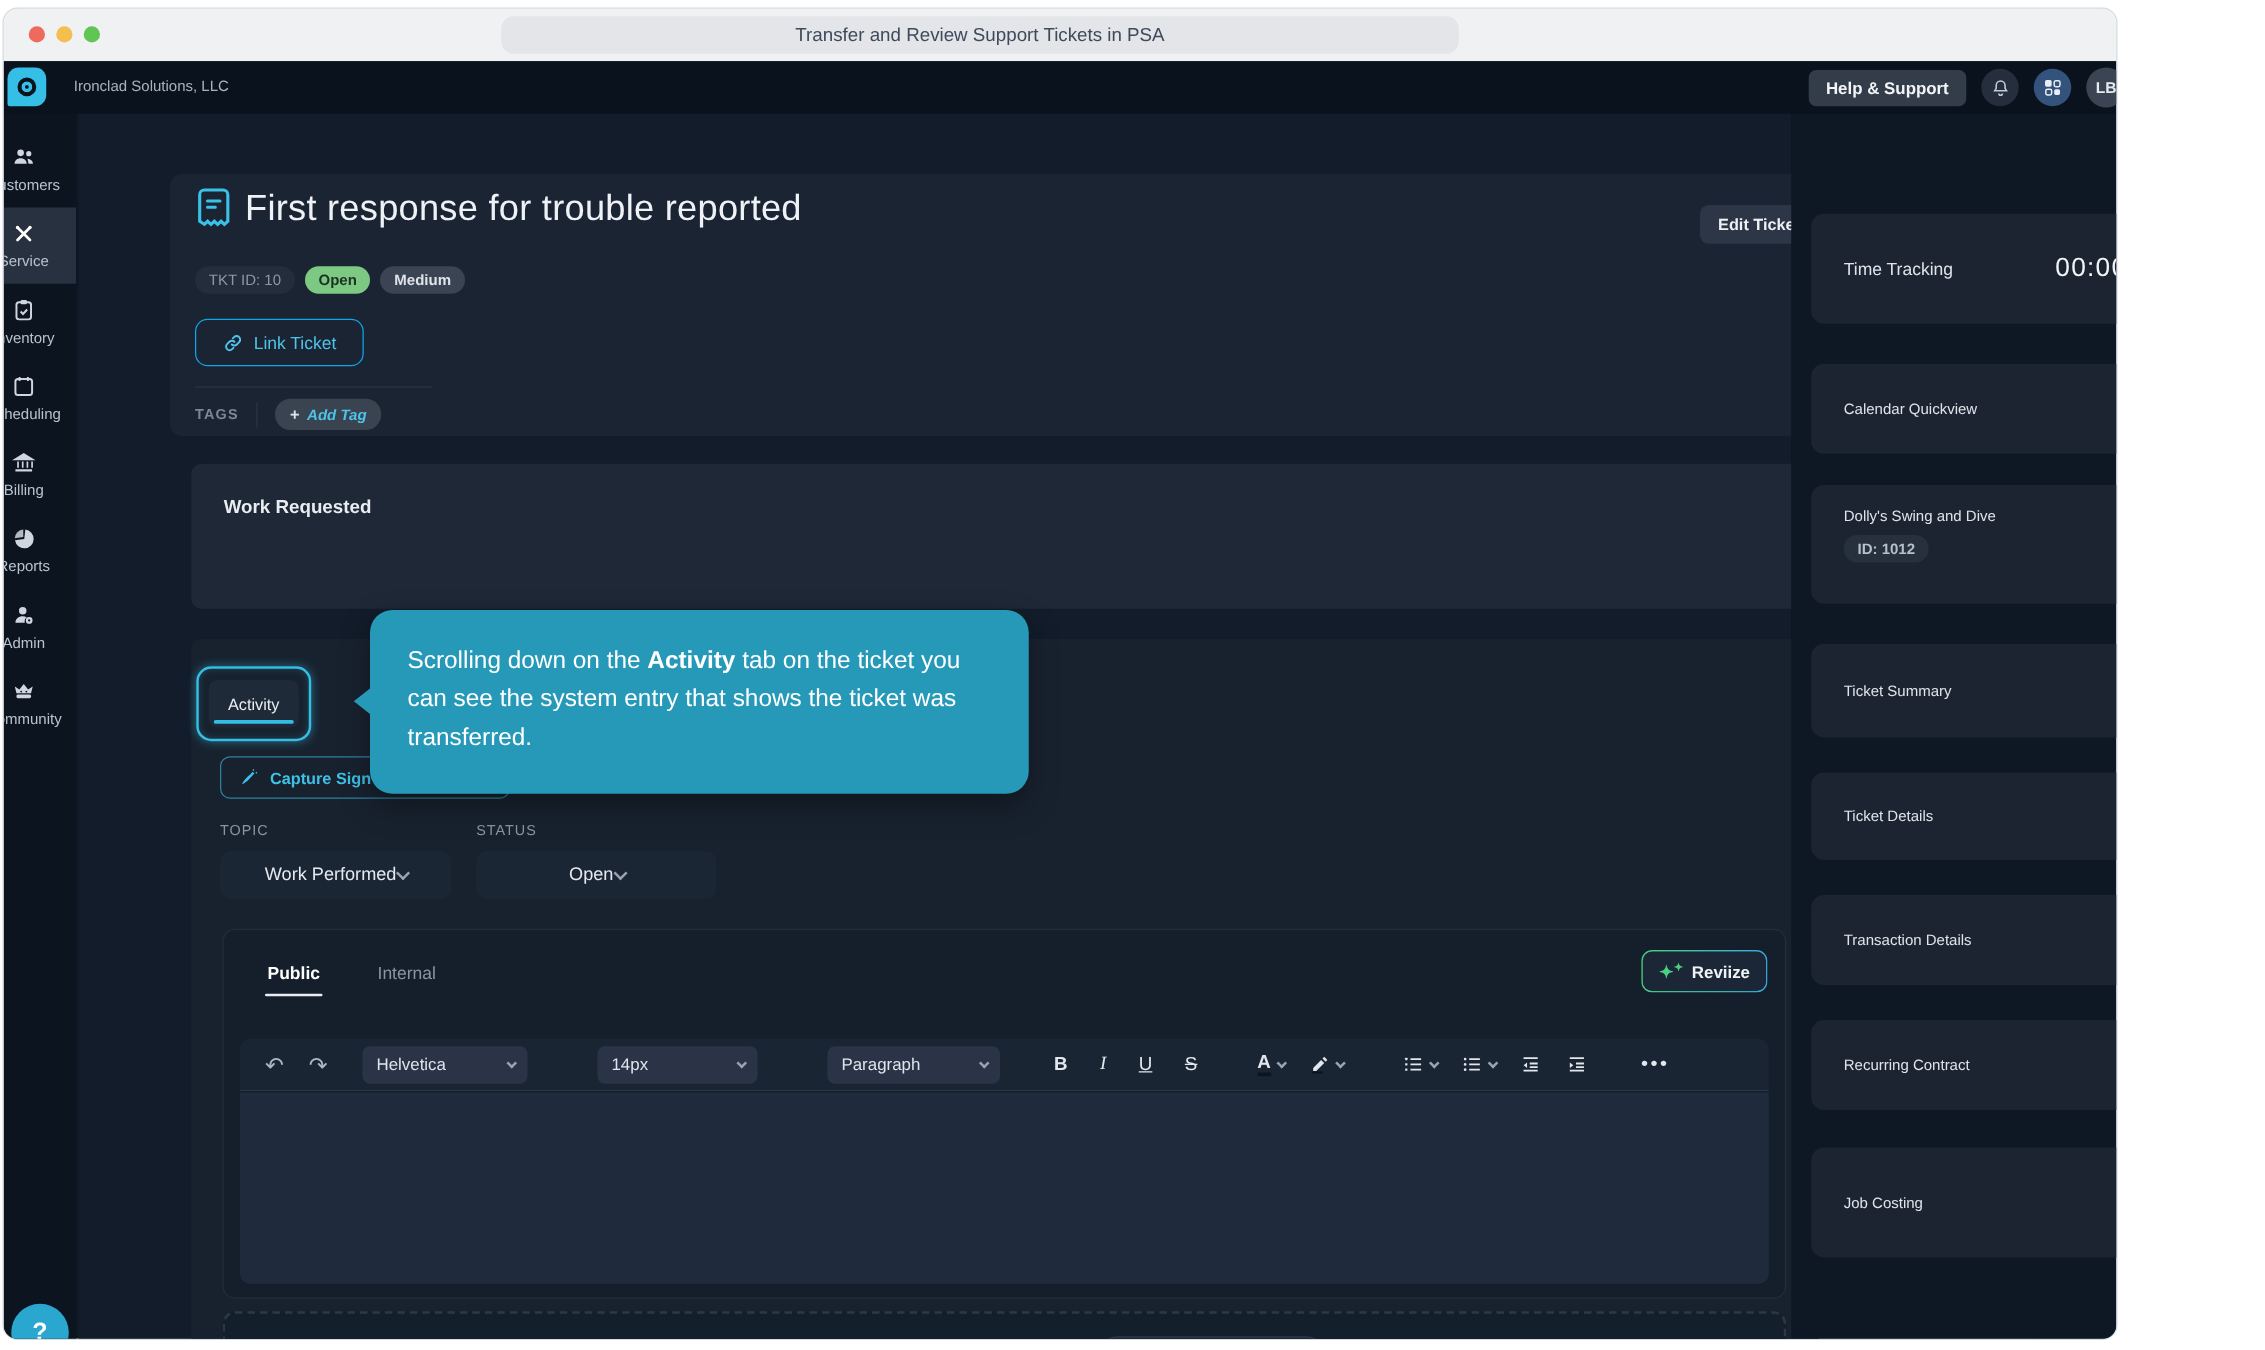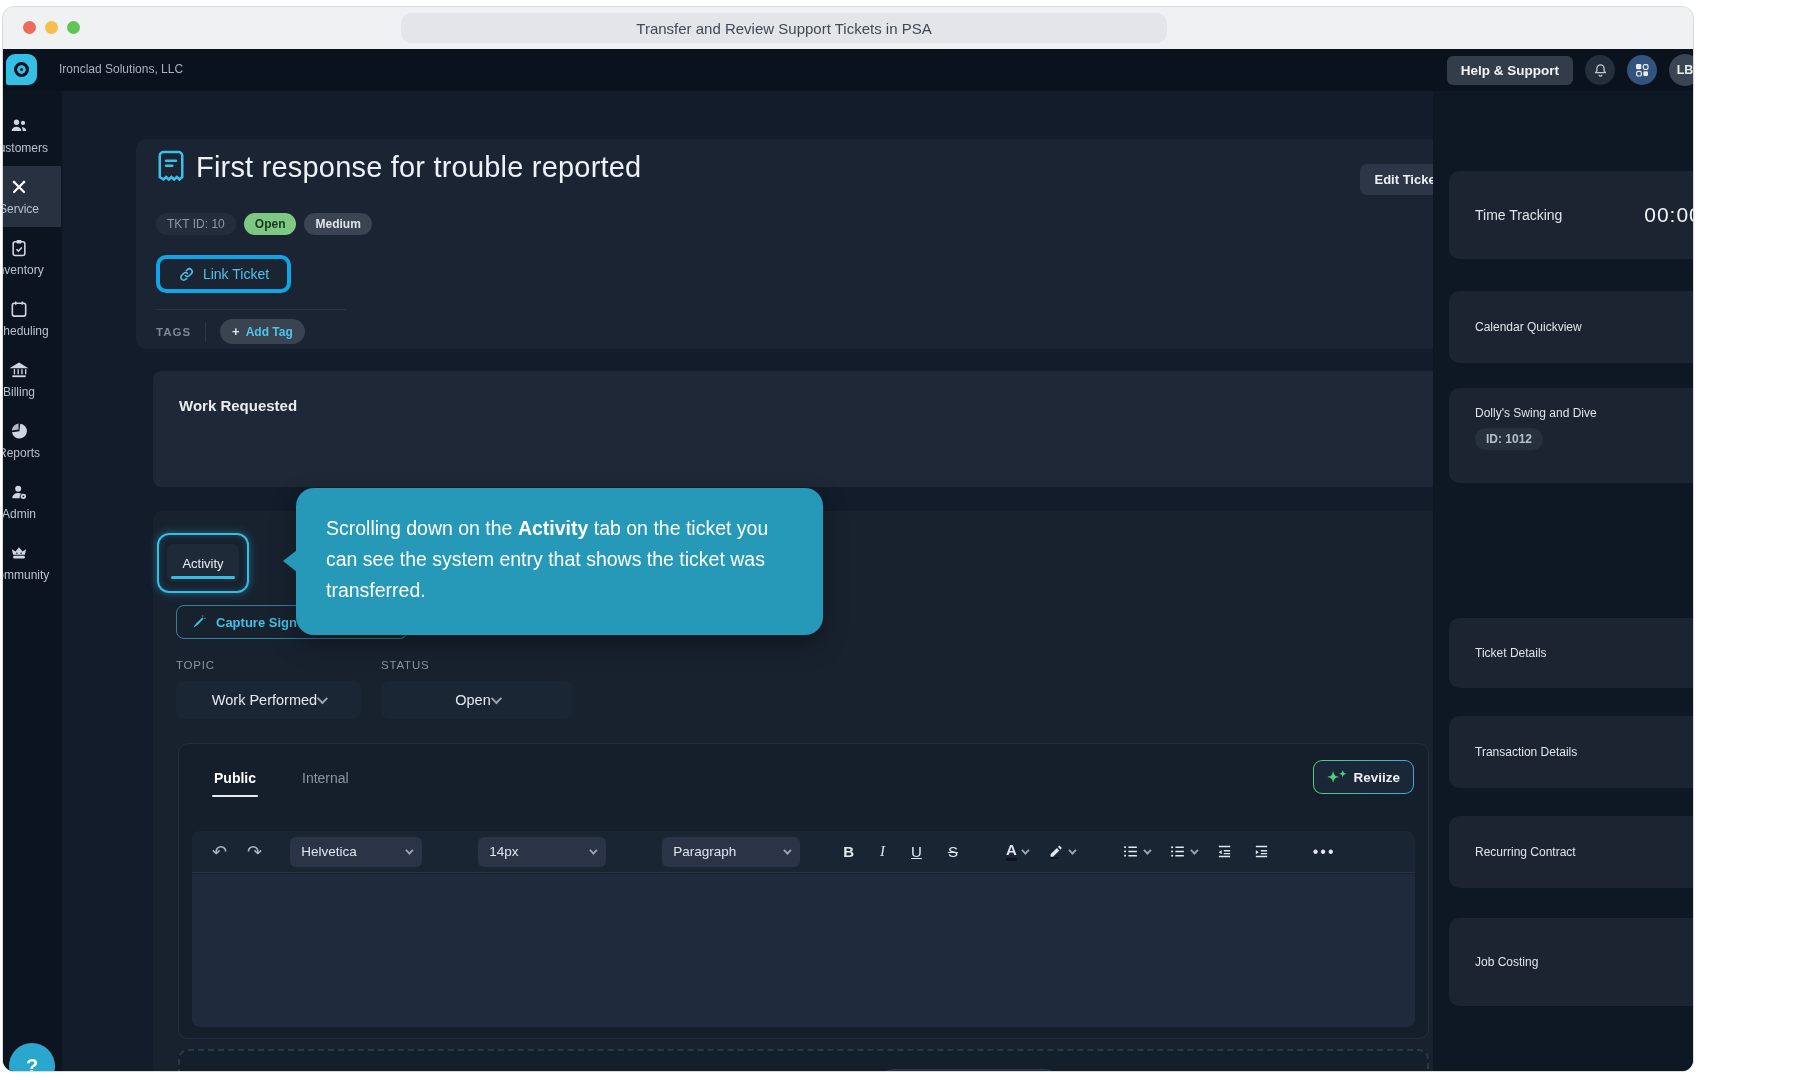--- a/index.html
+++ b/index.html
@@ -38,29 +38,29 @@
   .card-hdr { position:absolute; left:73px; top:48px; width:1346px; height:210px; background:#1a2433; border-radius:10px; }
   .tkt-icon { position:absolute; left:20px; top:9px; color:#3bc0e8; }
   .page-title { position:absolute; left:60px; top:12px; font-size:29px; font-weight:500; color:#eef1f5; letter-spacing:.2px; }
   .edit-btn { position:absolute; right:28px; top:25px; background:#2c3646; color:#eef1f5; font-weight:bold; font-size:13px;
               padding:8px 14px; border-radius:7px; }
   .badge-row { position:absolute; left:20px; top:74px; display:flex; gap:8px; align-items:center; }
   .pill { border-radius:12px; font-size:12px; padding:4px 11px; }
   .pill.id { background:#232d3b; color:#8e97a6; }
   .pill.open { background:#7dc983; color:#1c3322; font-weight:bold; }
   .pill.med { background:#3a4452; color:#dfe4ea; font-weight:bold; }
-  .link-btn { position:absolute; left:20px; top:116px; width:135px; height:38px; border:4px solid #0ea5e9; border-radius:10px;
+  .link-btn { position:absolute; left:20px; top:116px; width:135px; height:38px; border:1px solid #0ea5e9; border-radius:10px;
               display:flex; align-items:center; justify-content:center; gap:8px; color:#4fc3e8; font-size:14px; font-weight:500; }
   .hdr-divider { position:absolute; left:20px; top:170px; width:190px; height:1px; background:#2a3442; }
   .tags-row { position:absolute; left:20px; top:180px; display:flex; align-items:center; gap:14px; }
   .tags-label { font-size:11.5px; letter-spacing:1px; color:#7d8696; font-weight:bold; }
   .vbar { width:1px; height:20px; background:#2a3442; }
   .addtag { background:#3a4450; border-radius:13px; padding:5px 12px; display:flex; gap:6px; align-items:center; }
   .addtag .plus { color:#dfe4ea; font-weight:bold; font-size:13px; }
-  .addtag .lbl { color:#4fc3e8; font-weight:bold; font-size:12px; }
+  .addtag .lbl { color:#4fc3e8; font-weight:bold; font-size:12px;font-style:italic; }
   .card-work { position:absolute; left:90px; top:280px; width:1302px; height:116px; background:#1e2836; border-radius:8px; }
   .work-label { position:absolute; left:26px; top:26px; font-size:15px; font-weight:bold; color:#e9edf2; }
   .card-activity { position:absolute; left:90px; top:420px; width:1302px; height:612px; background:#18222f; border-radius:8px 8px 0 0; }
   
   .tab-ring { position:absolute; left:4px; top:22px; width:92px; height:60px; border:2px solid #35bee4; border-radius:12px;
               box-shadow:0 0 8px rgba(53,190,228,.45), inset 0 0 6px rgba(53,190,228,.25); display:flex; align-items:center; justify-content:center; }
   .tab-activity { width:72px; height:38px; background:#1f2a38; border-radius:7px; position:relative;
                   display:flex; align-items:center; justify-content:center; color:#e9edf2; font-size:13px; }
   .tab-activity .underline { position:absolute; left:4px; right:4px; bottom:3px; height:3px; background:#35bee4; border-radius:2px; }
   .capture-btn { position:absolute; left:23px; top:94px; width:232px; height:34px; border:1px solid rgba(59,182,220,.65); border-radius:8px;
@@ -421,20 +421,26 @@
       </div>
 
       <div class="rail-card" style="top:297px; height:95px;">
         <div style="padding:18px 0 0 26px;">
           <div class="rail-title">Dolly's Swing and Dive</div>
           <span class="id-pill">ID: 1012</span>
         </div>
         <span class="chev rail-chev"></span>
       </div>
 
+      <div class="rail-card" style="top:424px; height:75px;">
+        <div class="sec-row">
+            <span class="rail-title">Ticket Summary</span>
+          </div>
+        <span class="chev rail-chev"></span>
+      </div>
 
       <div class="rail-card" style="top:527px; height:70px;">
         <div class="sec-row">
             <span class="rail-title">Ticket Details</span>
           </div>
         <span class="chev rail-chev"></span>
       </div>
 
       <div class="rail-card" style="top:625px; height:72px;">
         <div class="sec-row">

